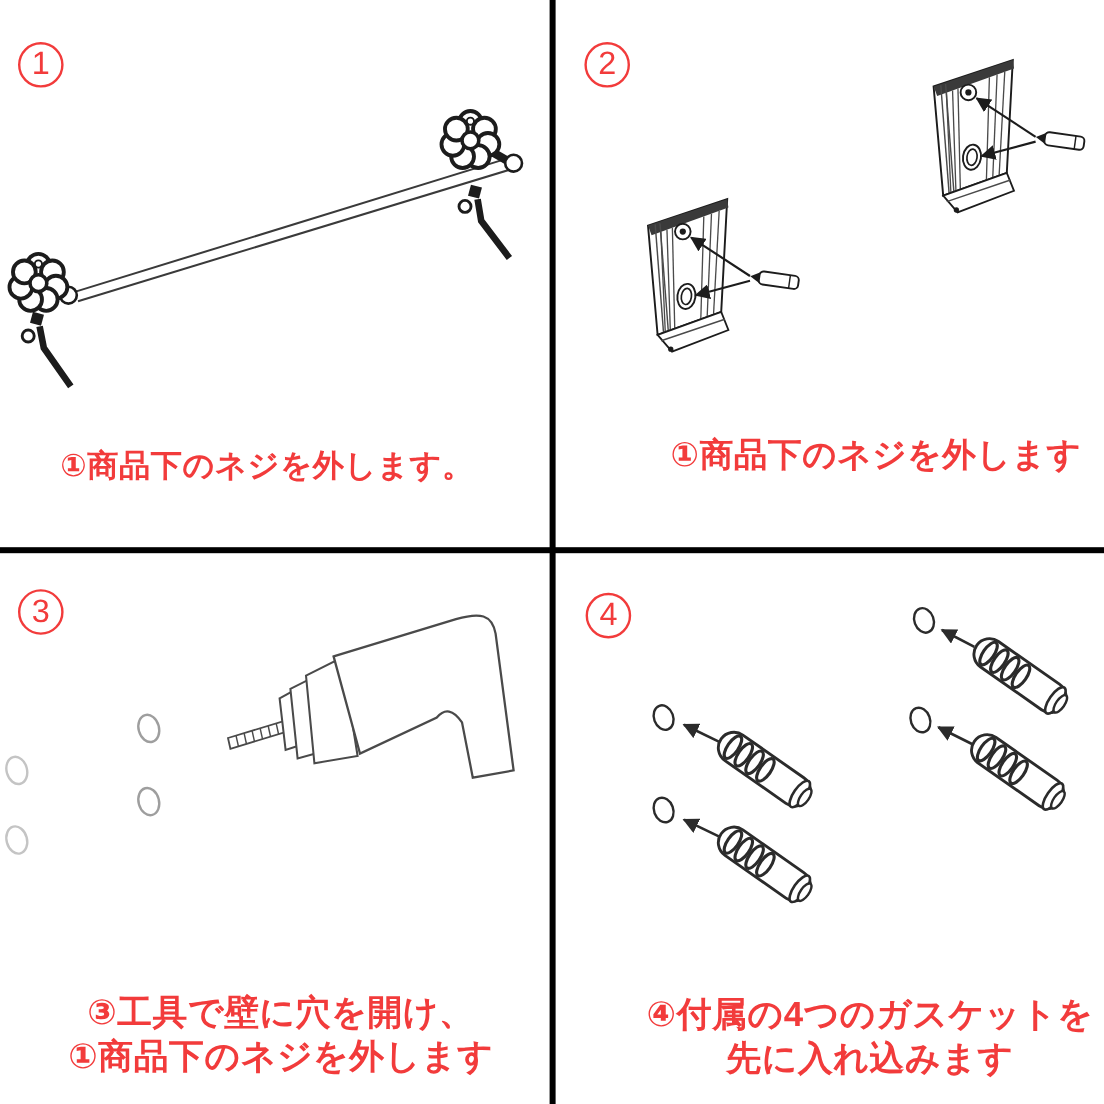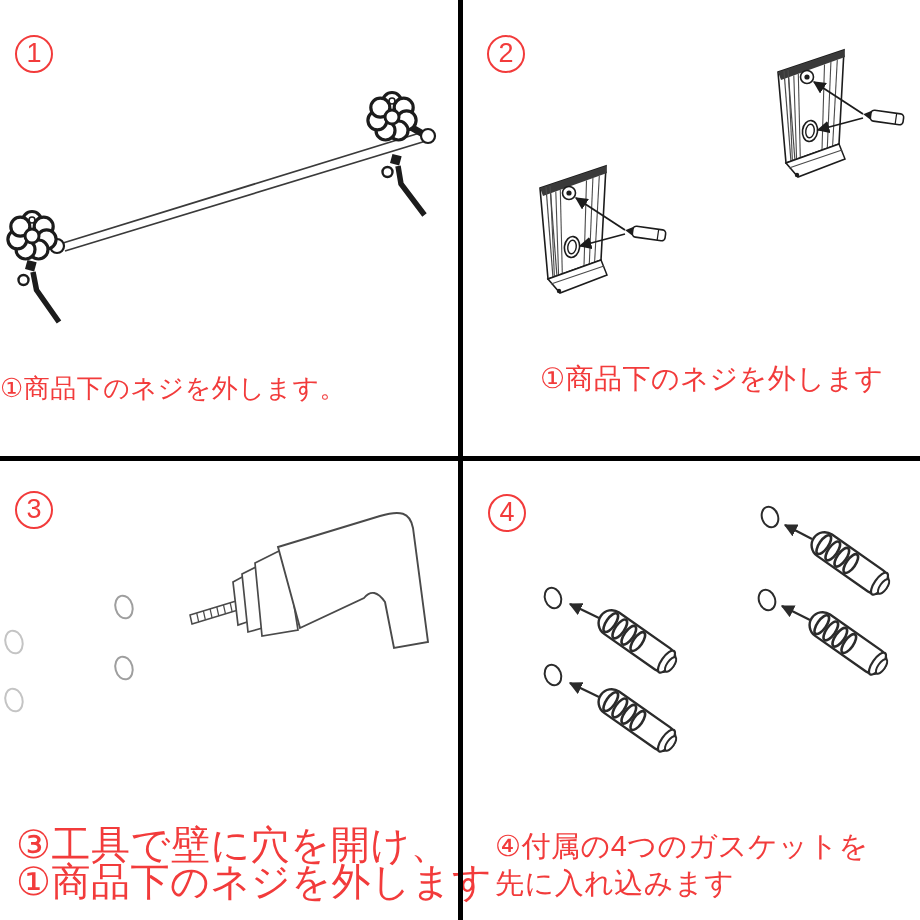--- a/index.html
+++ b/index.html
@@ -19,22 +19,22 @@
   #panel-3{left:0;top:460px;} #panel-4{left:460px;top:460px;}
   .badge{
     position:absolute;width:38px;height:38px;border-radius:50%;
     border:2.5px solid var(--accent-red);color:var(--accent-red);
     display:flex;align-items:center;justify-content:center;
     font-size:27px;font-weight:500;box-sizing:border-box;line-height:1;
     padding-bottom:2px;
   }
   .illus{position:absolute;left:0;top:0;width:460px;height:460px;}
   .caption{
-    position:absolute;color:var(--accent-red);
-    font-weight:400;letter-spacing:0.5px;white-space:nowrap;
+    position:absolute;color:var(--accent-red);text-align:center;
+    font-weight:700;letter-spacing:0.5px;white-space:nowrap;
   }
   .cap-line{display:block;}
   .divider-v{position:absolute;left:458px;top:0;width:5px;height:920px;background:var(--divider);}
   .divider-h{position:absolute;left:0;top:456px;width:920px;height:5px;background:var(--divider);}
   
   .ln{fill:none;stroke:var(--ink);}
   .shape{fill:#ffffff;stroke:var(--ink);}
   .fillink{fill:var(--ink);stroke:none;}
   .mid{stroke:var(--ink-mid);}
   .lite{stroke:var(--ink-light);}
@@ -173,21 +173,21 @@
         </g>
 
         <path d="M 233,122 L 244,116 L 250,161 L 238,165 Z" fill="#fff" stroke-width="1.7"></path>
         <path d="M 242,114 L 258,106 L 266,167 L 248,172 Z" fill="#fff" stroke-width="1.7"></path>
         <path d="M 255,103 L 285,88 L 298,170 L 262,176 Z" fill="#fff" stroke-width="1.7"></path>
 
         <path d="M 278,87 L 380,56 C 400,50 410,52 413,68 L 428,182 L 394,188 L 385,142 Q 374,126 364,138 L 300,168 Z" fill="#fff" stroke-width="1.9"></path>
       </g>
     </svg>
     <div class="badge" style="left:15px;top:31px;">3</div>
-    <div class="caption" style="left:16px;top:366px;width:460px;font-size:39px;line-height:37px;">
+    <div class="caption" style="left:4px;top:366px;width:460px;font-size:29px;line-height:37px;">
       <span class="cap-line">③工具で壁に穴を開け、</span>
       <span class="cap-line">①商品下のネジを外します</span>
     </div>
   </section>
 
   <section class="panel" id="panel-4">
     <svg class="illus" viewBox="0 0 460 460">
       <defs>
         <marker id="arr4" viewBox="0 0 10 10" refX="9" refY="5" markerWidth="6" markerHeight="6" orient="auto">
           <path d="M0,0 L10,5 L0,10 Z" fill="#2b2b2b"></path>

